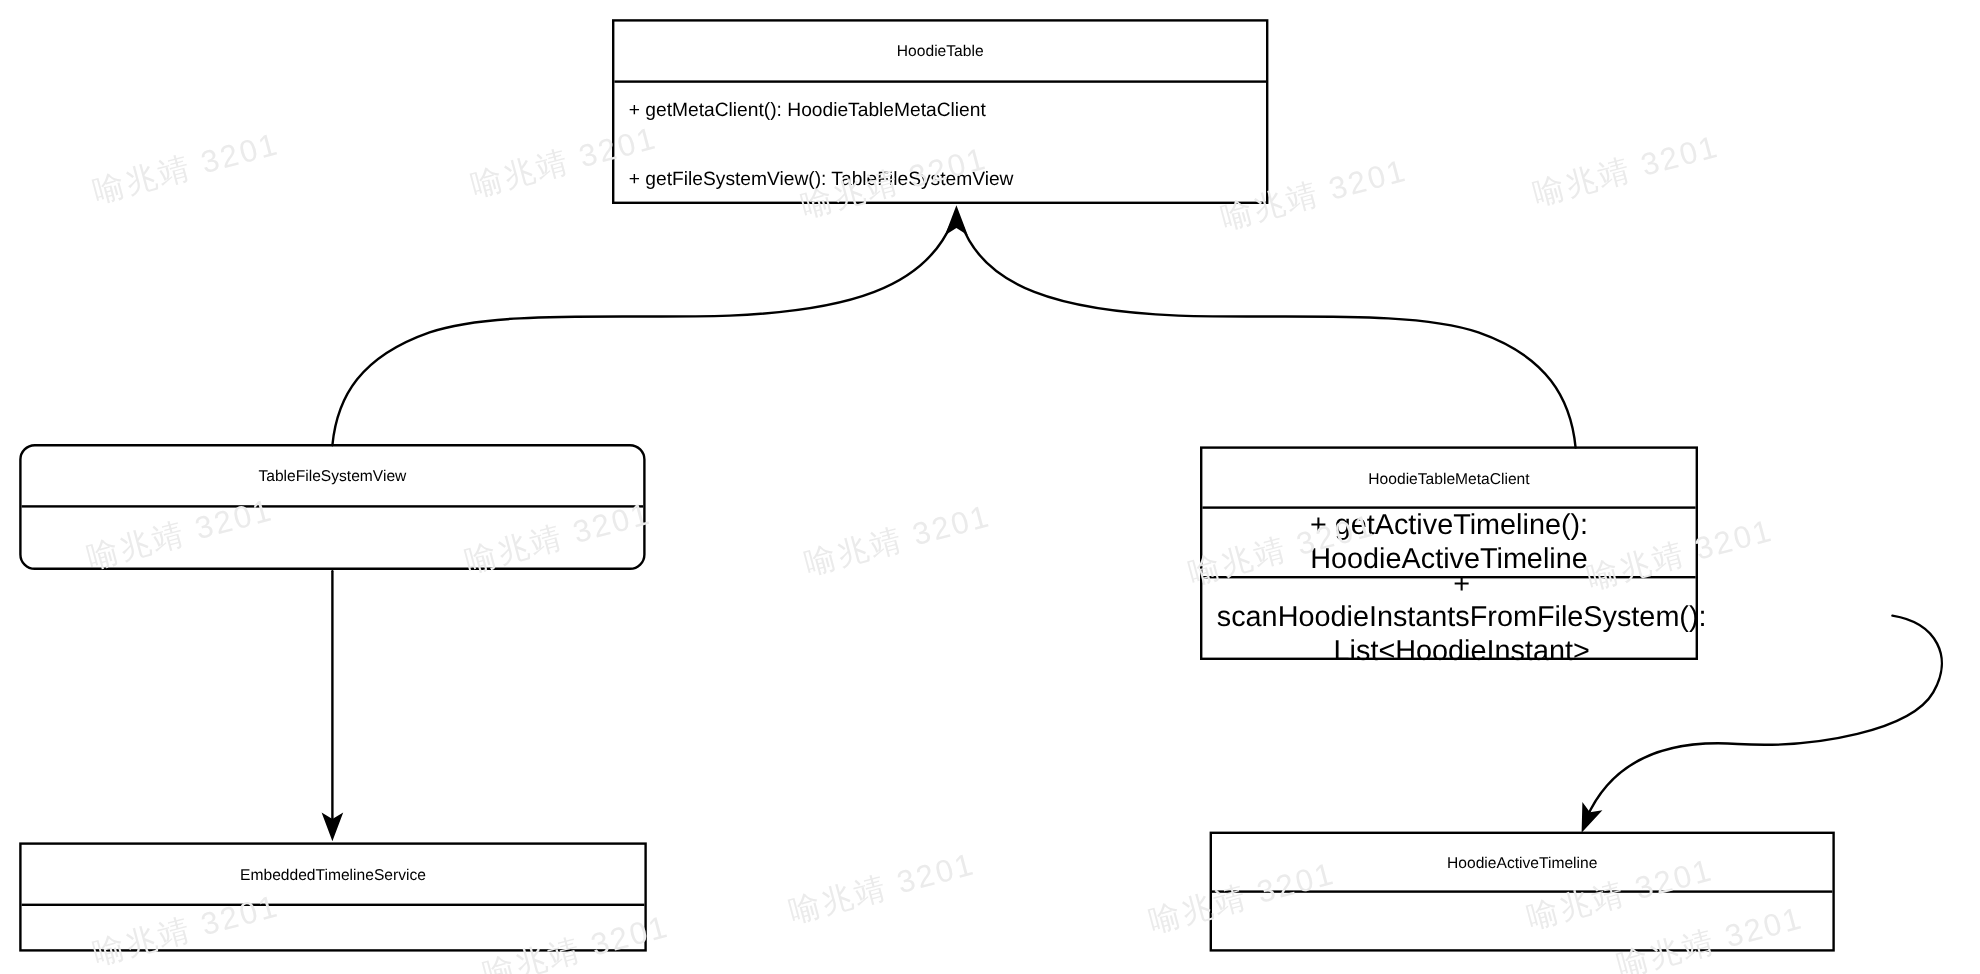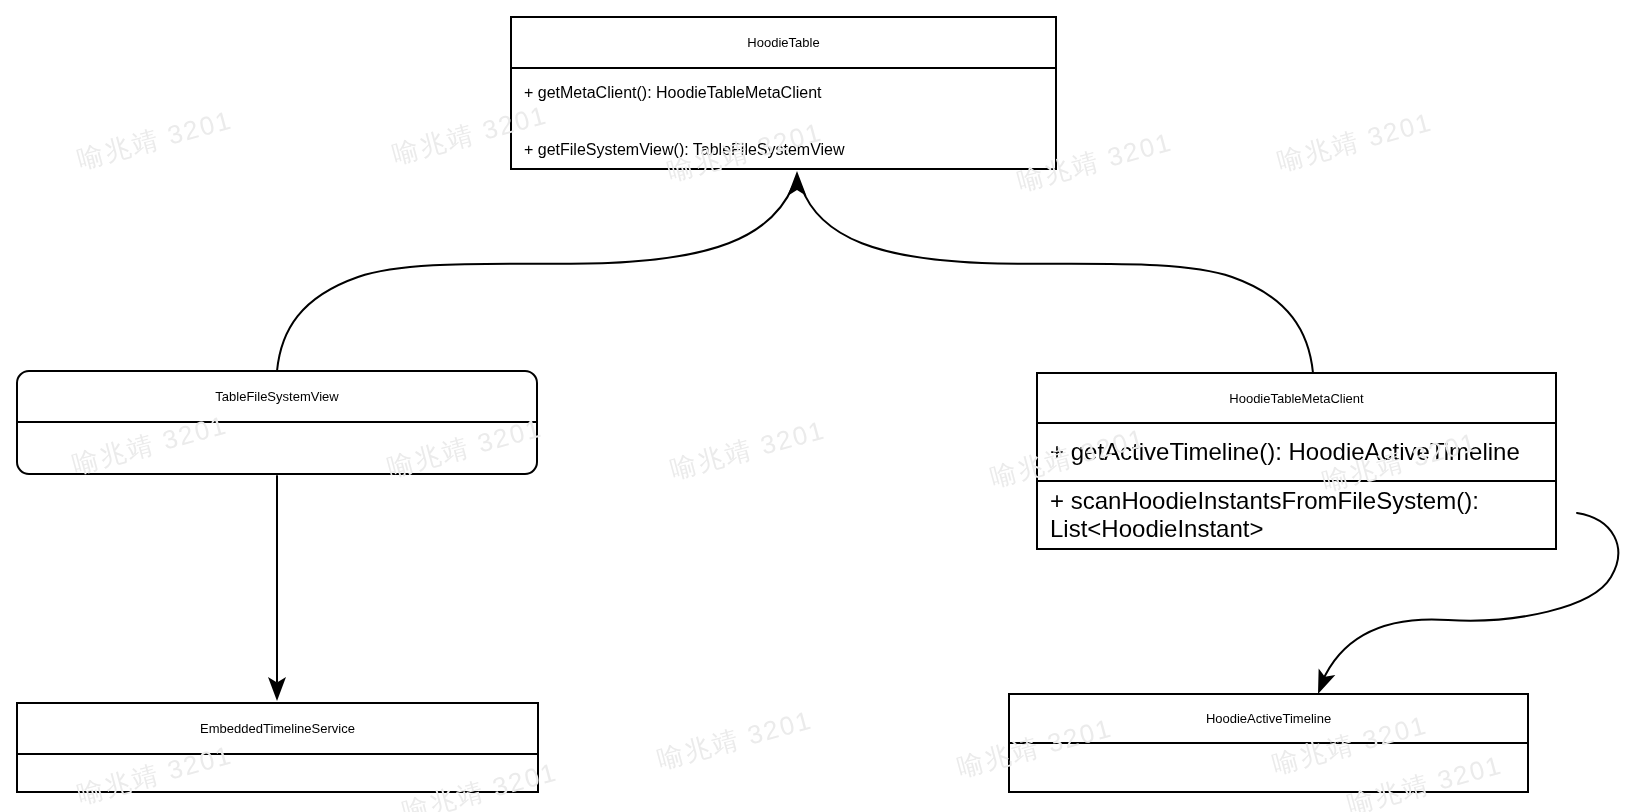--- a/index.html
+++ b/index.html
@@ -46,21 +46,21 @@
     border-bottom:2px solid var(--stroke);
   }
   .uml-row.wrap{line-height:28px;}
   .uml-empty{border-bottom:none;}
 
   
   #box-hoodie-table            {left:510px;  top:16px;  width:547px; height:154px;}
   #box-hoodie-table .uml-title {height:51px;}
   #box-table-file-system-view            {left:16px; top:370px; width:522px; height:105px;border-radius:13px;}
   #box-table-file-system-view .uml-title {height:51px;}
-  #box-hoodie-table-meta-client            {left:1036px; top:372px; width:521px; height:178px;}
+  #box-hoodie-table-meta-client            {left:1000px; top:372px; width:415px; height:178px;text-align:center;}
   #box-hoodie-table-meta-client .uml-title {height:50px;}
   #box-hoodie-table-meta-client .row-1     {height:58px;}
   #box-hoodie-table-meta-client .row-2     {height:66px;border-bottom:none;}
   #box-embedded-timeline-service            {left:16px; top:702px; width:523px; height:91px;}
   #box-embedded-timeline-service .uml-title {height:51px;}
   #box-hoodie-active-timeline            {left:1008px; top:693px; width:521px; height:100px;}
   #box-hoodie-active-timeline .uml-title {height:49px;}
 
   
   svg.edges{position:absolute;left:0;top:0;z-index:3;pointer-events:none;}

